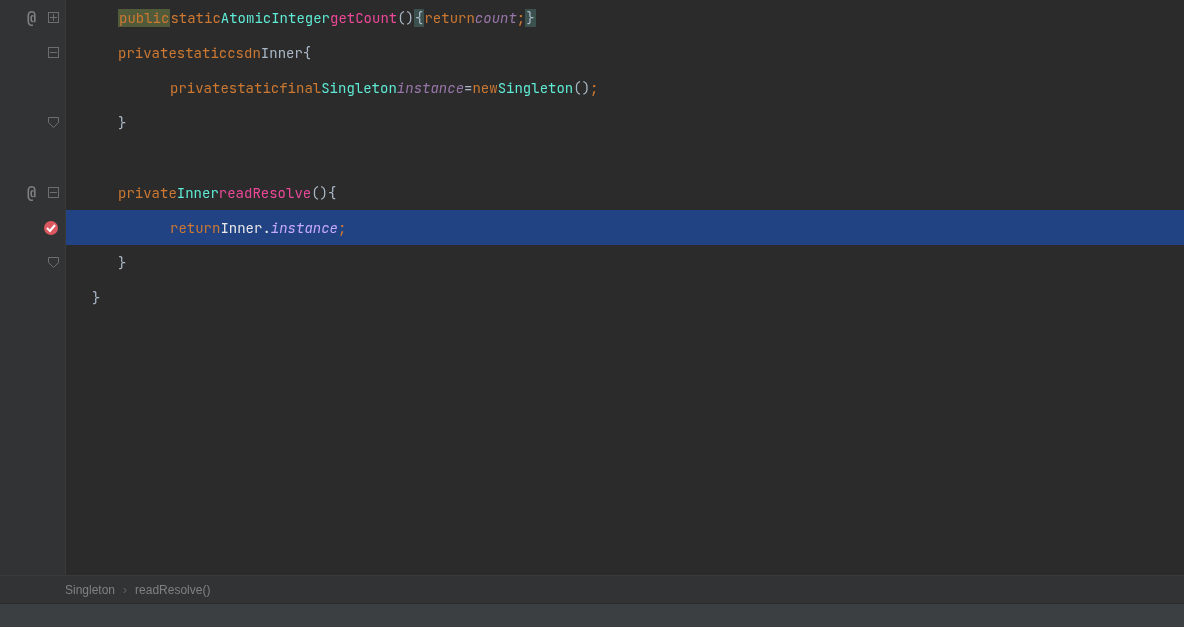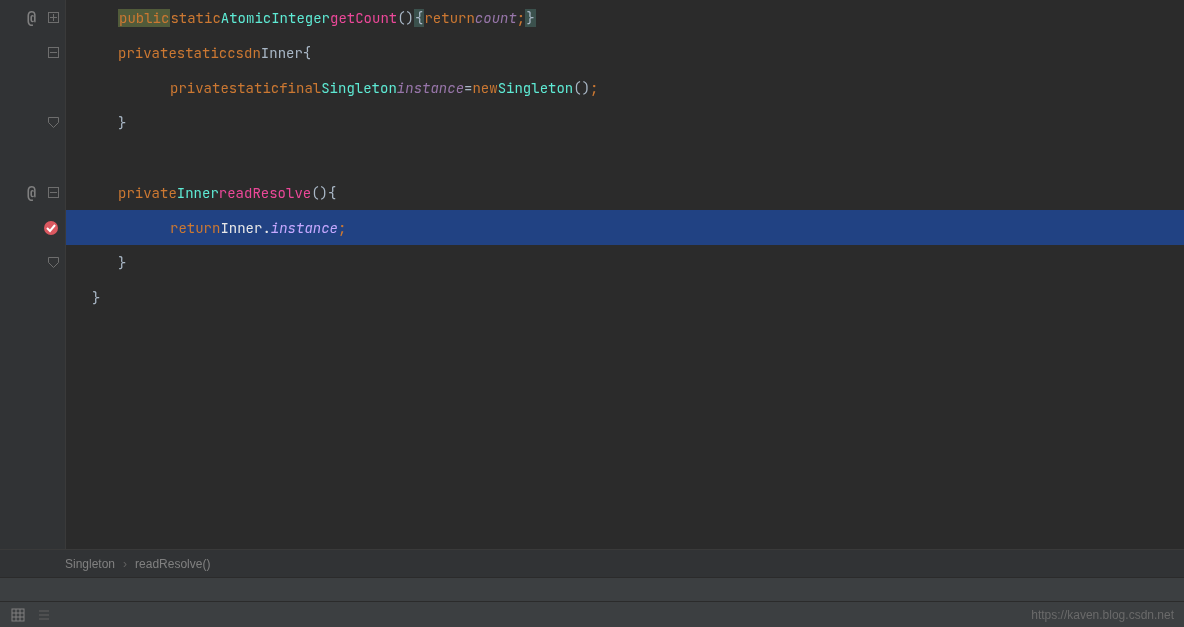--- a/index.html
+++ b/index.html
@@ -154,34 +154,13 @@
   </div>
 
   <div class="breadcrumb">
     <span>Singleton</span>
     <span class="sep">›</span>
     <span>readResolve()</span>
   </div>
 
   <div class="tool-panel"></div>
 
-  <div class="status-bar">
-    <div class="status-left">
-      <span class="gutter-icon">
-        <svg width="14" height="14" viewBox="0 0 14 14">
-            <rect x="1" y="1" width="12" height="12" fill="none" stroke="#808080"></rect>
-            <line x1="1" y1="5" x2="13" y2="5" stroke="#808080"></line>
-            <line x1="1" y1="9" x2="13" y2="9" stroke="#808080"></line>
-            <line x1="5" y1="1" x2="5" y2="13" stroke="#808080"></line>
-            <line x1="9" y1="1" x2="9" y2="13" stroke="#808080"></line>
-          </svg>
-      </span>
-      <span class="gutter-icon">
-        <svg width="14" height="14" viewBox="0 0 14 14">
-            <line x1="2" y1="3" x2="12" y2="3" stroke="#606060"></line>
-            <line x1="2" y1="7" x2="12" y2="7" stroke="#606060"></line>
-            <line x1="2" y1="11" x2="12" y2="11" stroke="#606060"></line>
-          </svg>
-      </span>
-    </div>
-    <span class="watermark">https://kaven.blog.csdn.net</span>
-  </div>
 </div>
 
 </body></html>

